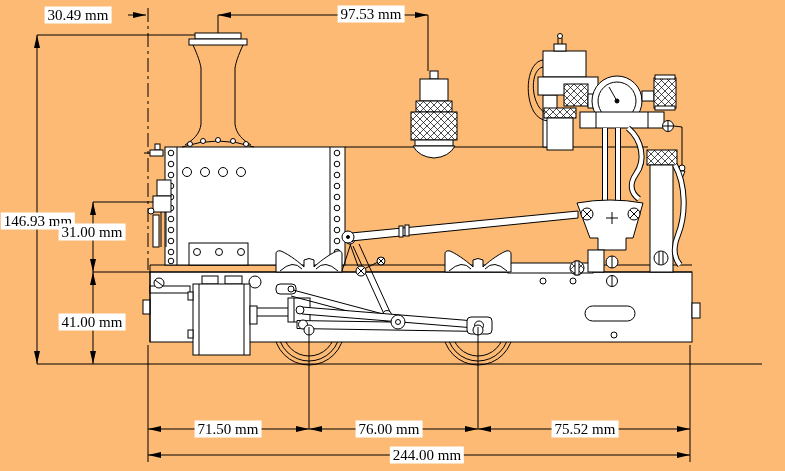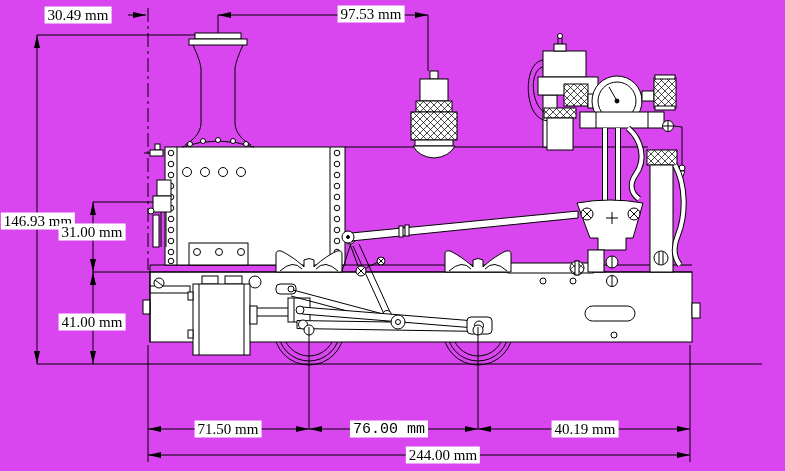--- a/index.html
+++ b/index.html
@@ -1,16 +1,16 @@
 <!DOCTYPE html>
 <html><head>
 <meta charset="utf-8">
 <style>
   html,body { margin:0; padding:0; background:#ffffff; }
-  .stage { position:relative; width:785px; height:471px; background:#d946ef; overflow:hidden;
+  .stage { position:relative; width:785px; height:471px; background:#fdba74; overflow:hidden;
            font-family:"Liberation Serif", serif; }
   .stage svg { position:absolute; left:0; top:0; }
   .dim-label { position:absolute; transform:translate(-50%,-50%); background:#ffffff;
                color:#000; font-size:15px; line-height:17px; white-space:nowrap; padding:0 3px; }
 </style>
 </head>
 <body>
 
 <div class="stage">
 
@@ -327,17 +327,17 @@
     <line x1="478" y1="327" x2="478" y2="429"></line>
   </g>
 </svg>
 
 <div class="dim-label" style="left:78px;  top:15px;">30.49 mm</div>
 <div class="dim-label" style="left:323px; top:14px;margin-left:48px;">97.53 mm</div>
 <div class="dim-label" style="left:38px;  top:221px;">146.93 mm</div>
 <div class="dim-label" style="left:92px;  top:232px;">31.00 mm</div>
 <div class="dim-label" style="left:92px;  top:322px;font-family:Liberation Serif, serif;">41.00 mm</div>
 <div class="dim-label" style="left:228px; top:429px;">71.50 mm</div>
-<div class="dim-label" style="left:389px; top:429px;font-family:Liberation Mono, monospace;">76.00 mm</div>
-<div class="dim-label" style="left:585px; top:429px;">40.19 mm</div>
-<div class="dim-label" style="left:427px; top:455px;margin-left:16px;">244.00 mm</div>
+<div class="dim-label" style="left:389px; top:429px;">76.00 mm</div>
+<div class="dim-label" style="left:585px; top:429px;">75.52 mm</div>
+<div class="dim-label" style="left:427px; top:455px;">244.00 mm</div>
 
 </div>
 
 </body></html>

